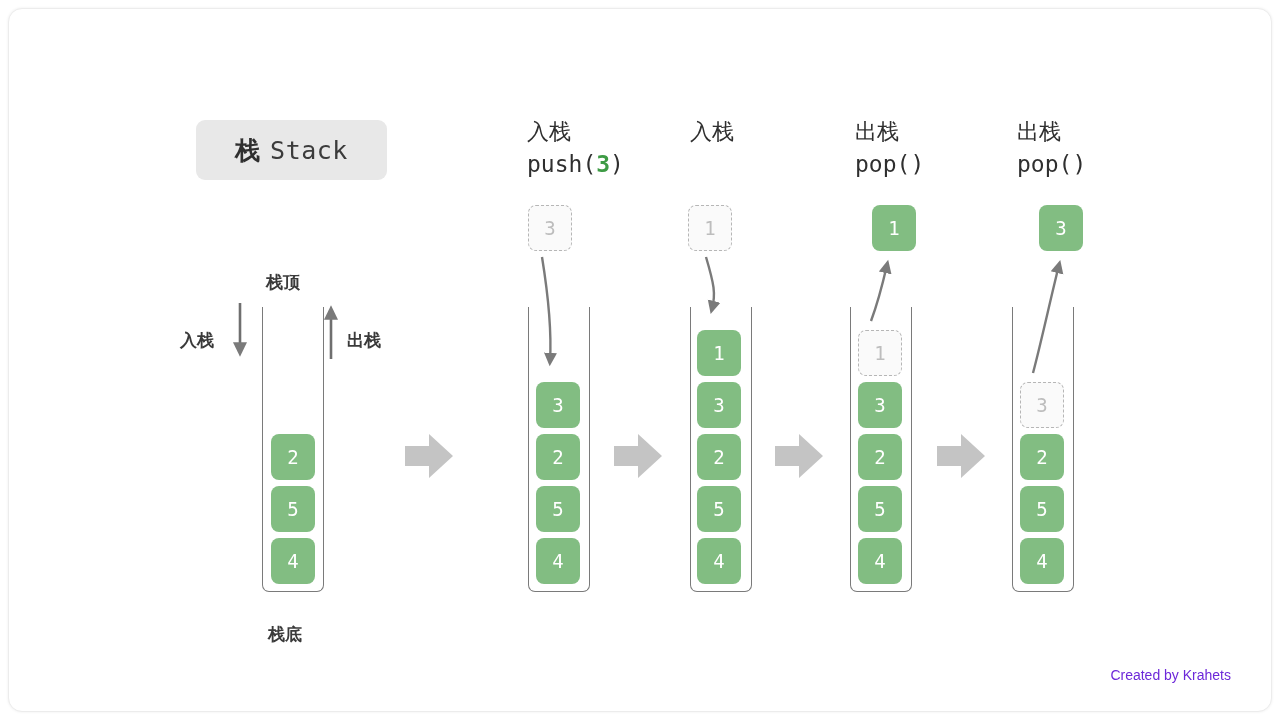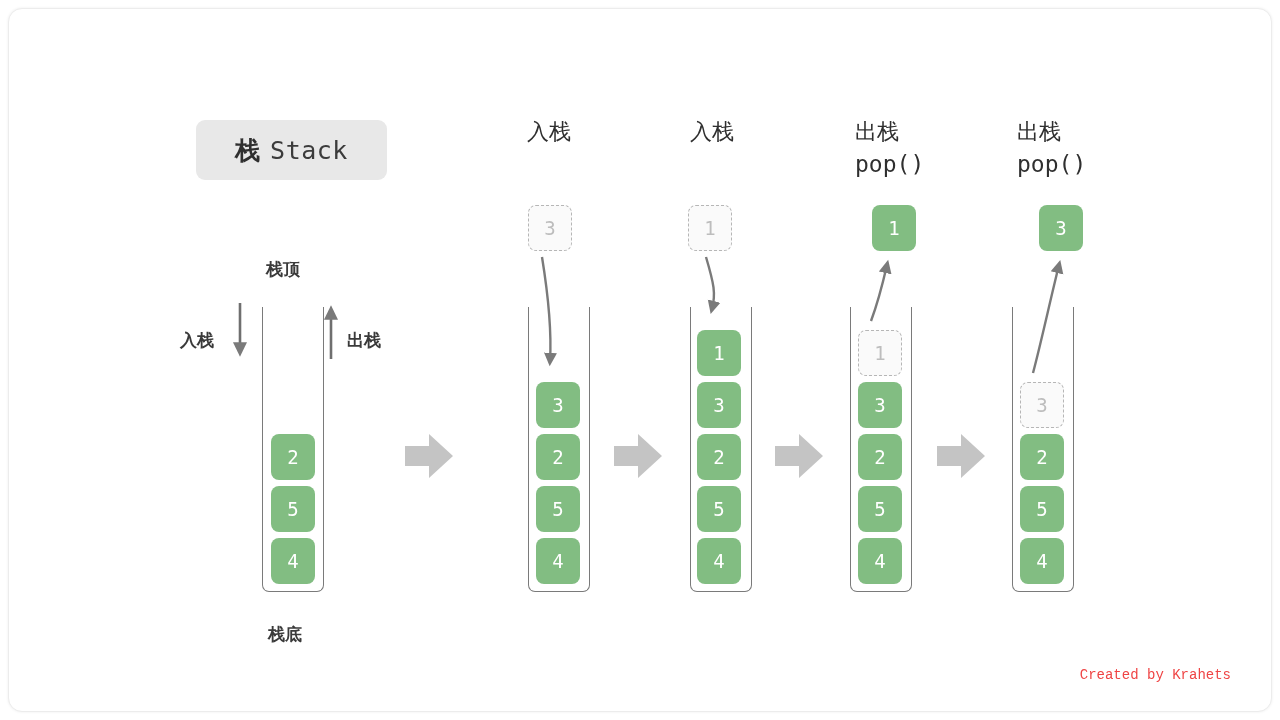--- a/index.html
+++ b/index.html
@@ -56,21 +56,21 @@
   }
 
   
   .lbl-bold {
     position: absolute;
     font-size: 17px;
     font-weight: bold;
     color: #3a3a3a;
     white-space: nowrap;
   }
-  .top-label  { left: 257px; top: 249px; }
+  .top-label  { left: 257px; top: 262px; }
   .bottom-label { left: 259px; top: 614px; }
   .push-side-label { left: 171px; top: 320px; }
   .pop-side-label  { left: 338px; top: 320px; }
 
   
   .col-head {
     position: absolute;
     top: 107px;
     width: 180px;
     text-align: left;
@@ -127,22 +127,22 @@
     background: #fafafa;
     color: #bdbdbd;
     border: 1.6px dashed #b6b6b6;
   }
 
   .footer {
     position: absolute;
     right: 40px;
     bottom: 28px;
     font-size: 14px;
-    color: #ef4444;
-    font-family: Liberation Mono, monospace;
+    color: #6d28d9;
+    font-family: Liberation Sans, sans-serif;
   }
 
   svg.overlay {
     position: absolute;
     left: 0;
     top: 0;
     width: 1264px;
     height: 704px;
     pointer-events: none;
   }
@@ -157,20 +157,21 @@
     <span class="title-en">Stack</span>
   </div>
 
   <div class="lbl-bold top-label">栈顶</div>
   <div class="lbl-bold bottom-label">栈底</div>
   <div class="lbl-bold push-side-label">入栈</div>
   <div class="lbl-bold pop-side-label">出栈</div>
 
   <div class="col-head" style="left:518px">
     <div class="cn">入栈</div>
+    <div class="code"><span>push(</span><span class="num">3</span><span>)</span></div>
   </div>
 
   <div class="col-head" style="left:681px">
     <div class="cn">入栈</div>
   </div>
 
   <div class="col-head" style="left:846px">
     <div class="cn">出栈</div>
     <div class="code"><span>pop(</span><span class="num"></span><span>)</span></div>
   </div>

